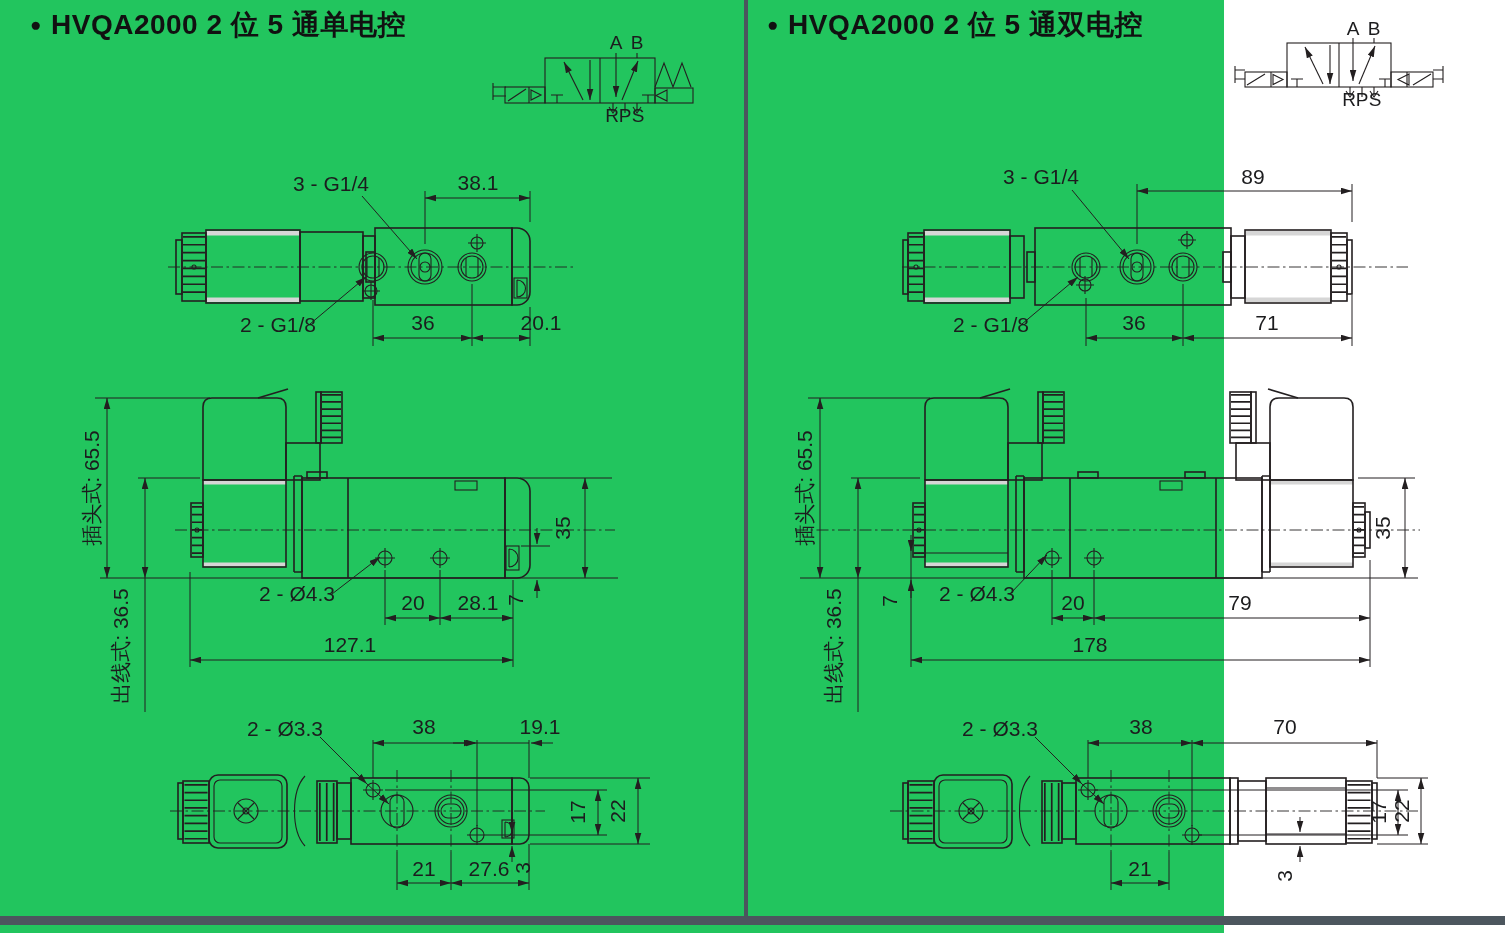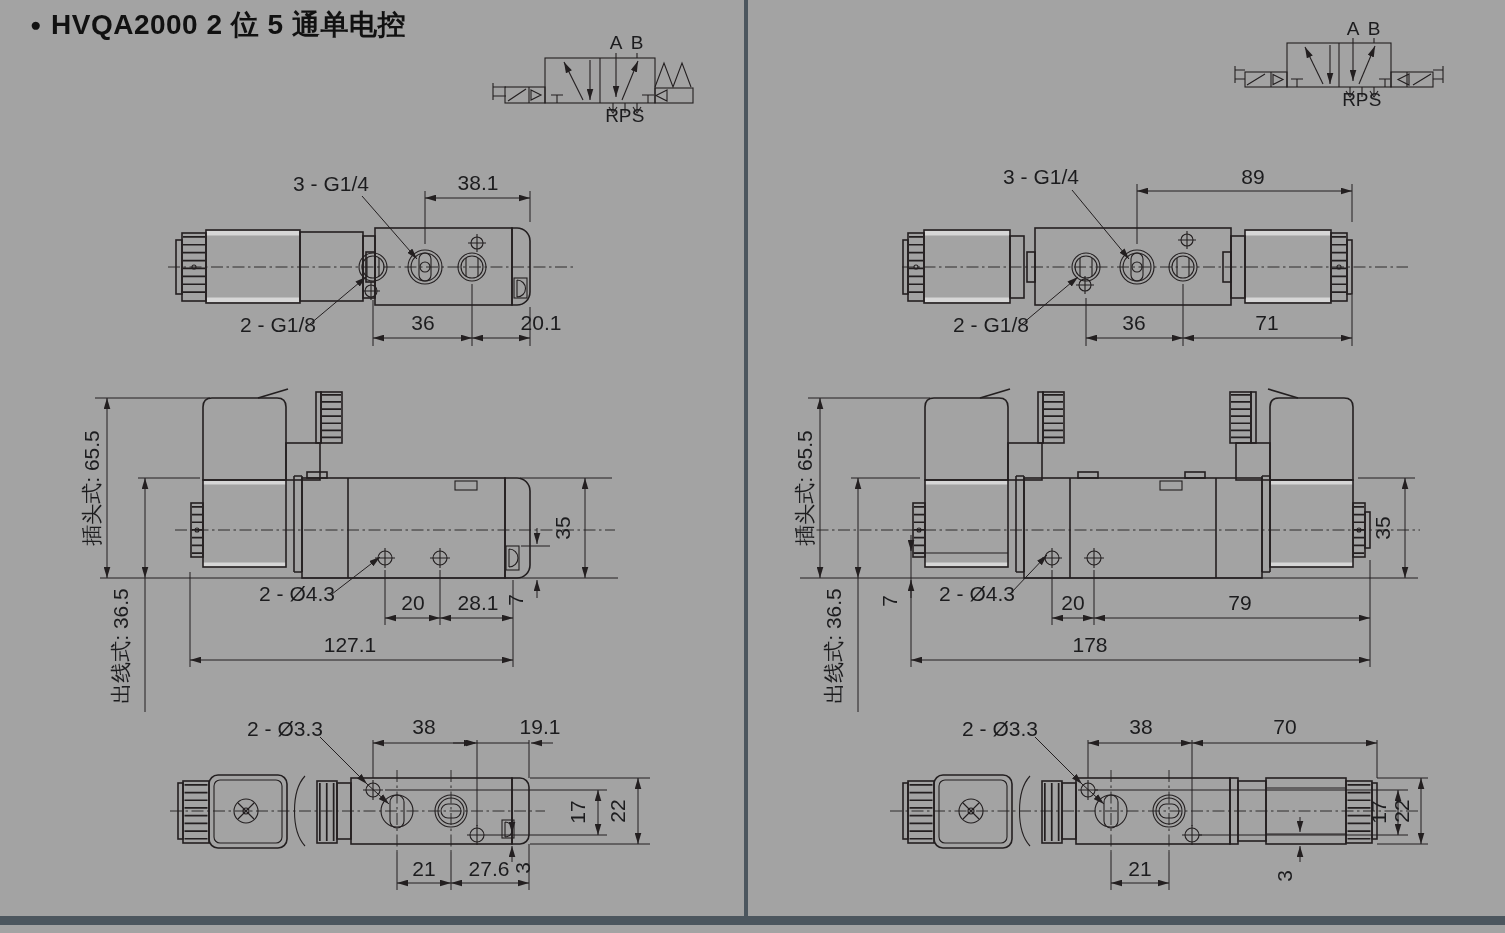--- a/index.html
+++ b/index.html
@@ -1,36 +1,37 @@
 <!DOCTYPE html>
 <html><head>
 <meta charset="utf-8">
 <style>
   html,body{margin:0;padding:0;background:#fff;width:1505px;height:933px;overflow:hidden;}
-  #page{position:relative;width:1505px;height:933px;background:#a3a3a3;font-family:"Liberation Sans",sans-serif;}
+  #page{position:relative;width:1224px;height:933px;background:#22c55e;font-family:"Liberation Sans",sans-serif;}
   .title{position:absolute;font-weight:bold;font-size:28px;color:#111;letter-spacing:.5px;white-space:nowrap;}
   .title .bullet{font-size:19px;vertical-align:3px;margin-right:9px;}
   #divider{position:absolute;left:744px;top:0;width:4px;height:924px;background:#4c565e;}
   #bottombar{position:absolute;left:0;top:916px;width:1505px;height:9px;background:#4c565e;}
   svg{position:absolute;overflow:visible;}
   .ol{fill:none;stroke:#231f20;stroke-width:1.6;}
   .thin{fill:none;stroke:#231f20;stroke-width:1.1;}
   .dim{fill:none;stroke:#231f20;stroke-width:1;}
   .cl{fill:none;stroke:#231f20;stroke-width:.9;stroke-dasharray:12,3.5,2.5,3.5;}
   .ribs{stroke:#231f20;fill:none;}
   .gray{fill:#d6d6d6;stroke:none;}
   text.d{font-family:"Liberation Sans",sans-serif;font-size:21px;fill:#1c1c1e;text-anchor:middle;}
   text.p{font-family:"Liberation Sans",sans-serif;font-size:19px;fill:#1c1c1e;text-anchor:middle;}
 </style>
 </head>
 <body>
 
 <div id="page">
 
   <div class="title" style="left:30px;top:6px;"><span class="bullet">●</span><span>HVQA2000 2 位 5 通单电控</span></div>
+  <div class="title" style="left:767px;top:6px;"><span class="bullet">●</span><span>HVQA2000 2 位 5 通双电控</span></div>
 
   <div id="divider"></div>
   <div id="bottombar"></div>
 
   <svg style="left:480px;top:28px;" width="230" height="100" viewBox="480 28 230 100">
     <defs>
       <marker id="arr" viewBox="0 0 10 6" refX="10" refY="3" markerWidth="11" markerHeight="7" orient="auto-start-reverse" markerUnits="userSpaceOnUse">
         <path d="M0,0 L10,3 L0,6 Z" fill="#231f20"></path>
       </marker>
     </defs>

